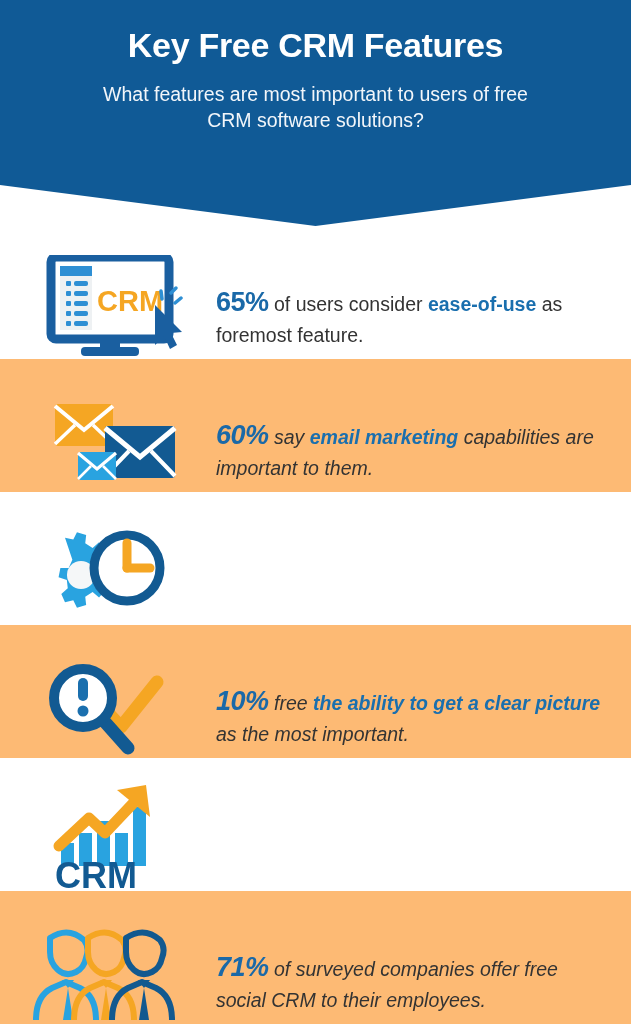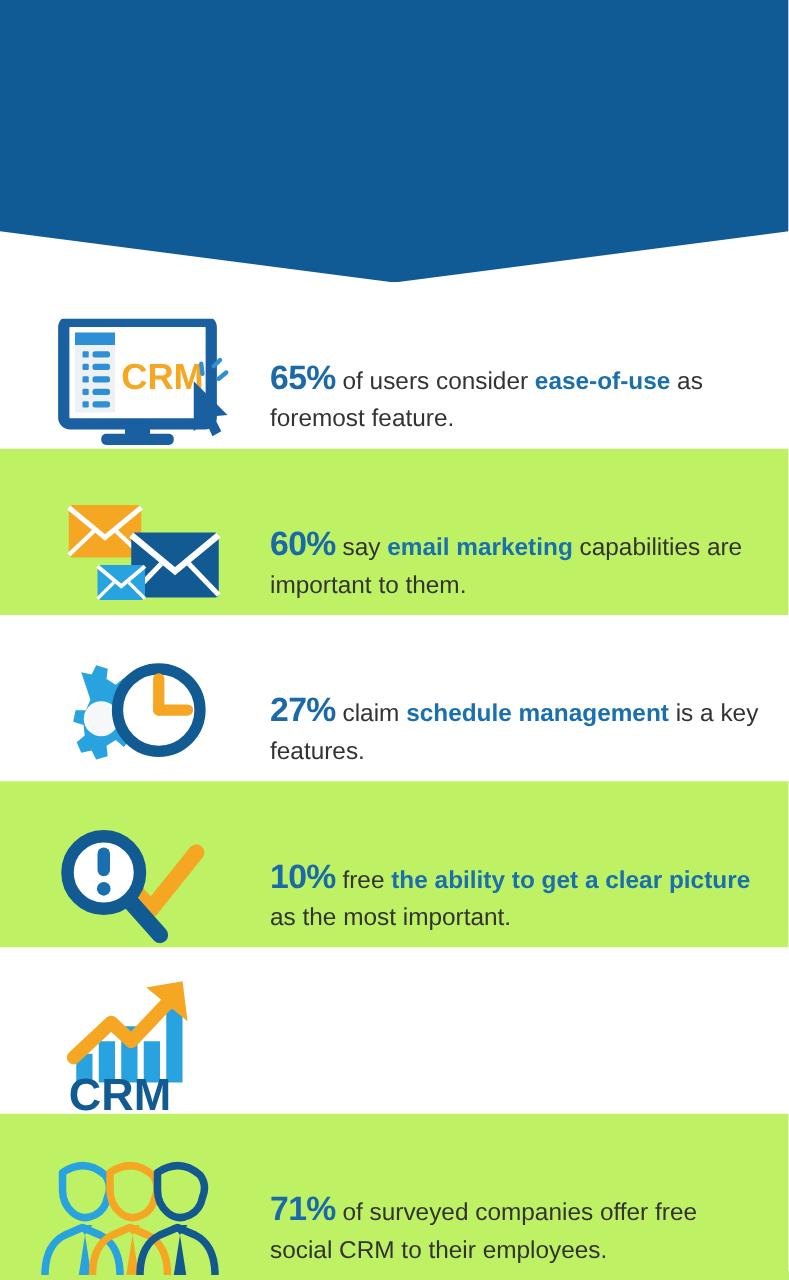--- a/index.html
+++ b/index.html
@@ -64,21 +64,21 @@
     position: relative;
   }
   .row {
     display: flex;
     align-items: center;
     width: 631px;
     height: 133px;
     box-sizing: border-box;
   }
   .row.odd  { background: #ffffff; }
-  .row.even { background: #bef264; }
+  .row.even { background: #fdba74; font-style: italic; }
 
   .row-icon {
     width: 216px;
     min-width: 216px;
     height: 133px;
     display: flex;
     align-items: flex-end;
     justify-content: center;
   }
   .row-text {
@@ -103,20 +103,24 @@
 
   svg { display: block; }
 </style>
 </head>
 <body>
 
 <div id="infographic">
 
   <div class="header">
     <div class="header-bg"></div>
+    <div class="header-inner">
+      <h1 class="header-title">Key Free CRM Features</h1>
+      <p class="header-subtitle">What features are most important to users of free CRM software solutions?</p>
+    </div>
   </div>
 
   <div class="rows">
 
     <div class="row odd">
       <div class="row-icon">
         <svg width="150" height="104" viewBox="0 0 150 104" aria-hidden="true">
           <rect x="18" y="2" width="118" height="82" rx="5" fill="none" stroke="#1a5fa0" stroke-width="9"></rect>
           <rect x="27" y="11" width="100" height="64" fill="#ffffff"></rect>
           <rect x="27" y="11" width="32" height="64" fill="#eef1f3"></rect>
@@ -182,23 +186,20 @@
           </g>
           <circle cx="48" cy="60" r="14" fill="#f5f7f8"></circle>
           <circle cx="94" cy="53" r="37" fill="#ffffff"></circle>
           <circle cx="94" cy="53" r="33" fill="none" stroke="#125a92" stroke-width="9"></circle>
           <g stroke="#f5a623" stroke-width="9" stroke-linecap="round" fill="none">
             <line x1="94" y1="53" x2="94" y2="28"></line>
             <line x1="94" y1="53" x2="117" y2="53"></line>
           </g>
         </svg>
       </div>
-      <div class="row-text">
-        <span class="stat">27</span><span class="stat pct">%</span><span> claim  </span><span class="hl">schedule management</span><span> is a key features.</span>
-      </div>
     </div>
 
     <div class="row even">
       <div class="row-icon">
         <svg width="150" height="108" viewBox="0 0 150 108" aria-hidden="true">
           <path d="M66 46 L109 24 L118 45 L80 68 Z" fill="none"></path>
           <path d="M74 62 L70 58 L74 52 L120 22 L128 34 L80 66 Z" fill="#f5a623" opacity="0"></path>
           <polyline points="74,62 88,77 124,32" fill="none" stroke="#f5a623" stroke-width="13" stroke-linecap="round" stroke-linejoin="round"></polyline>
           <line x1="63" y1="62" x2="95" y2="98" stroke="#125a92" stroke-width="13" stroke-linecap="round"></line>
           <circle cx="50" cy="48" r="33" fill="#ffffff"></circle>

